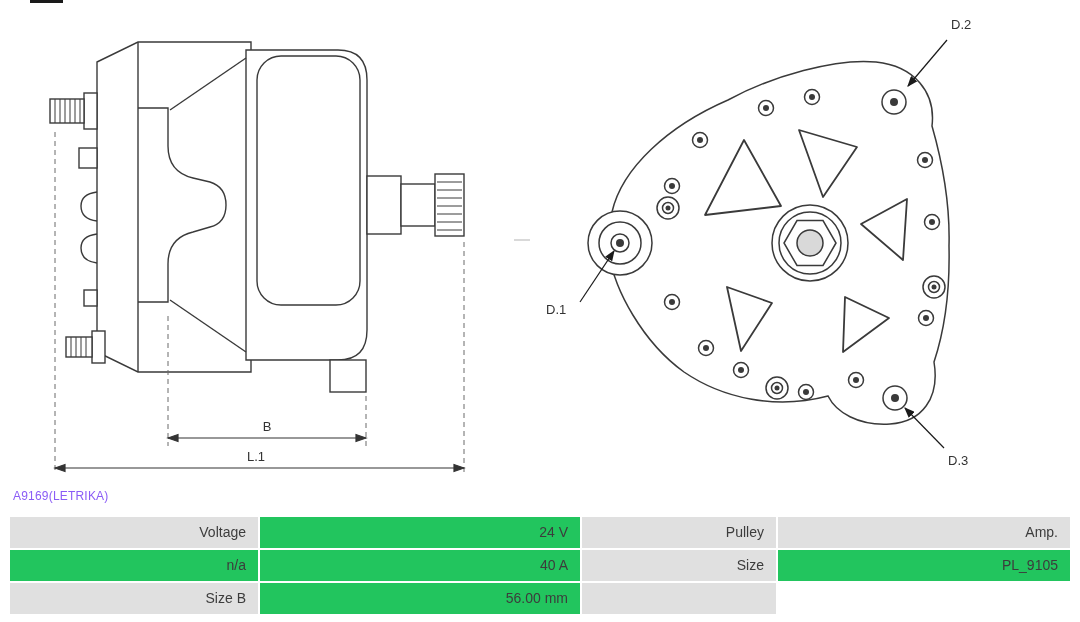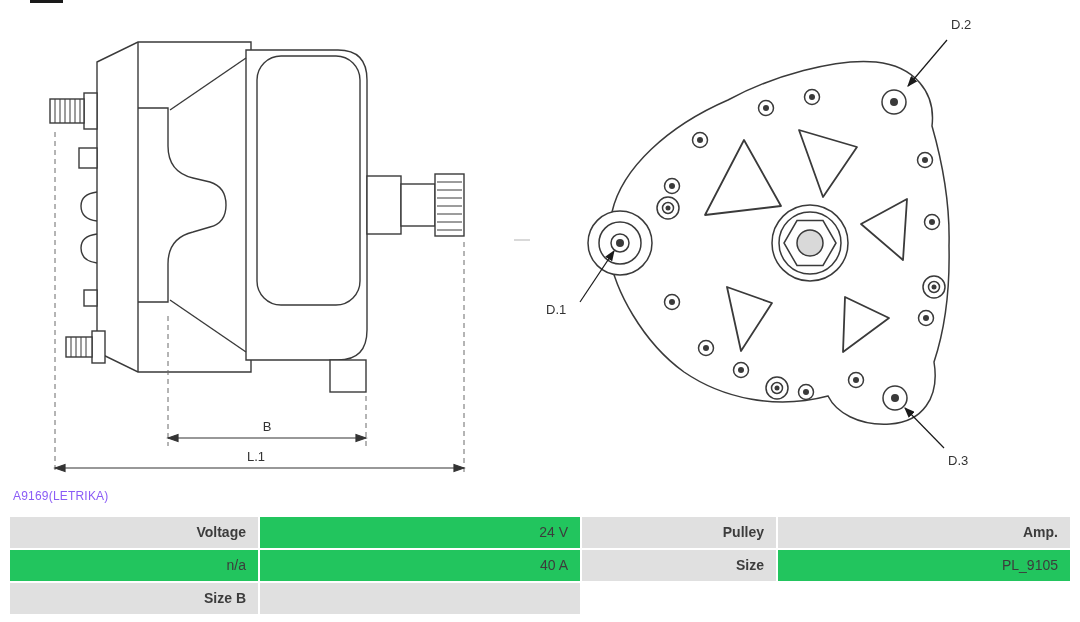--- a/index.html
+++ b/index.html
@@ -19,21 +19,21 @@
   }
   .spec-table{
     position:absolute;left:10px;top:517px;width:1060px;
     display:grid;grid-template-columns:248px 320px 194px 1fr;gap:2px;
   }
   .cell{
     height:31px;line-height:31px;font-size:14px;color:#3c3c3c;
     text-align:right;padding-right:12px;box-sizing:border-box;
     white-space:nowrap;overflow:hidden;
   }
-  .lbl{background:#e0e0e0;font-weight:bold;}
+  .lbl{background:#e0e0e0;}
   .val{background:#22c55e;}
   .blank{background:#ffffff;}
 </style>
 </head>
 <body>
 
 <div class="page">
 
   <div class="top-artifact"></div>
 
@@ -188,17 +188,18 @@
     <div class="cell val">24 V</div>
     <div class="cell lbl">Pulley</div>
     <div class="cell lbl">Amp.</div>
 
     <div class="cell val">n/a</div>
     <div class="cell val">40 A</div>
     <div class="cell lbl">Size</div>
     <div class="cell val">PL_9105</div>
 
     <div class="cell lbl">Size B</div>
+    <div class="cell val">56.00 mm</div>
     <div class="cell lbl"></div>
     <div class="cell blank"></div>
   </div>
 
 </div>
 
 </body></html>

